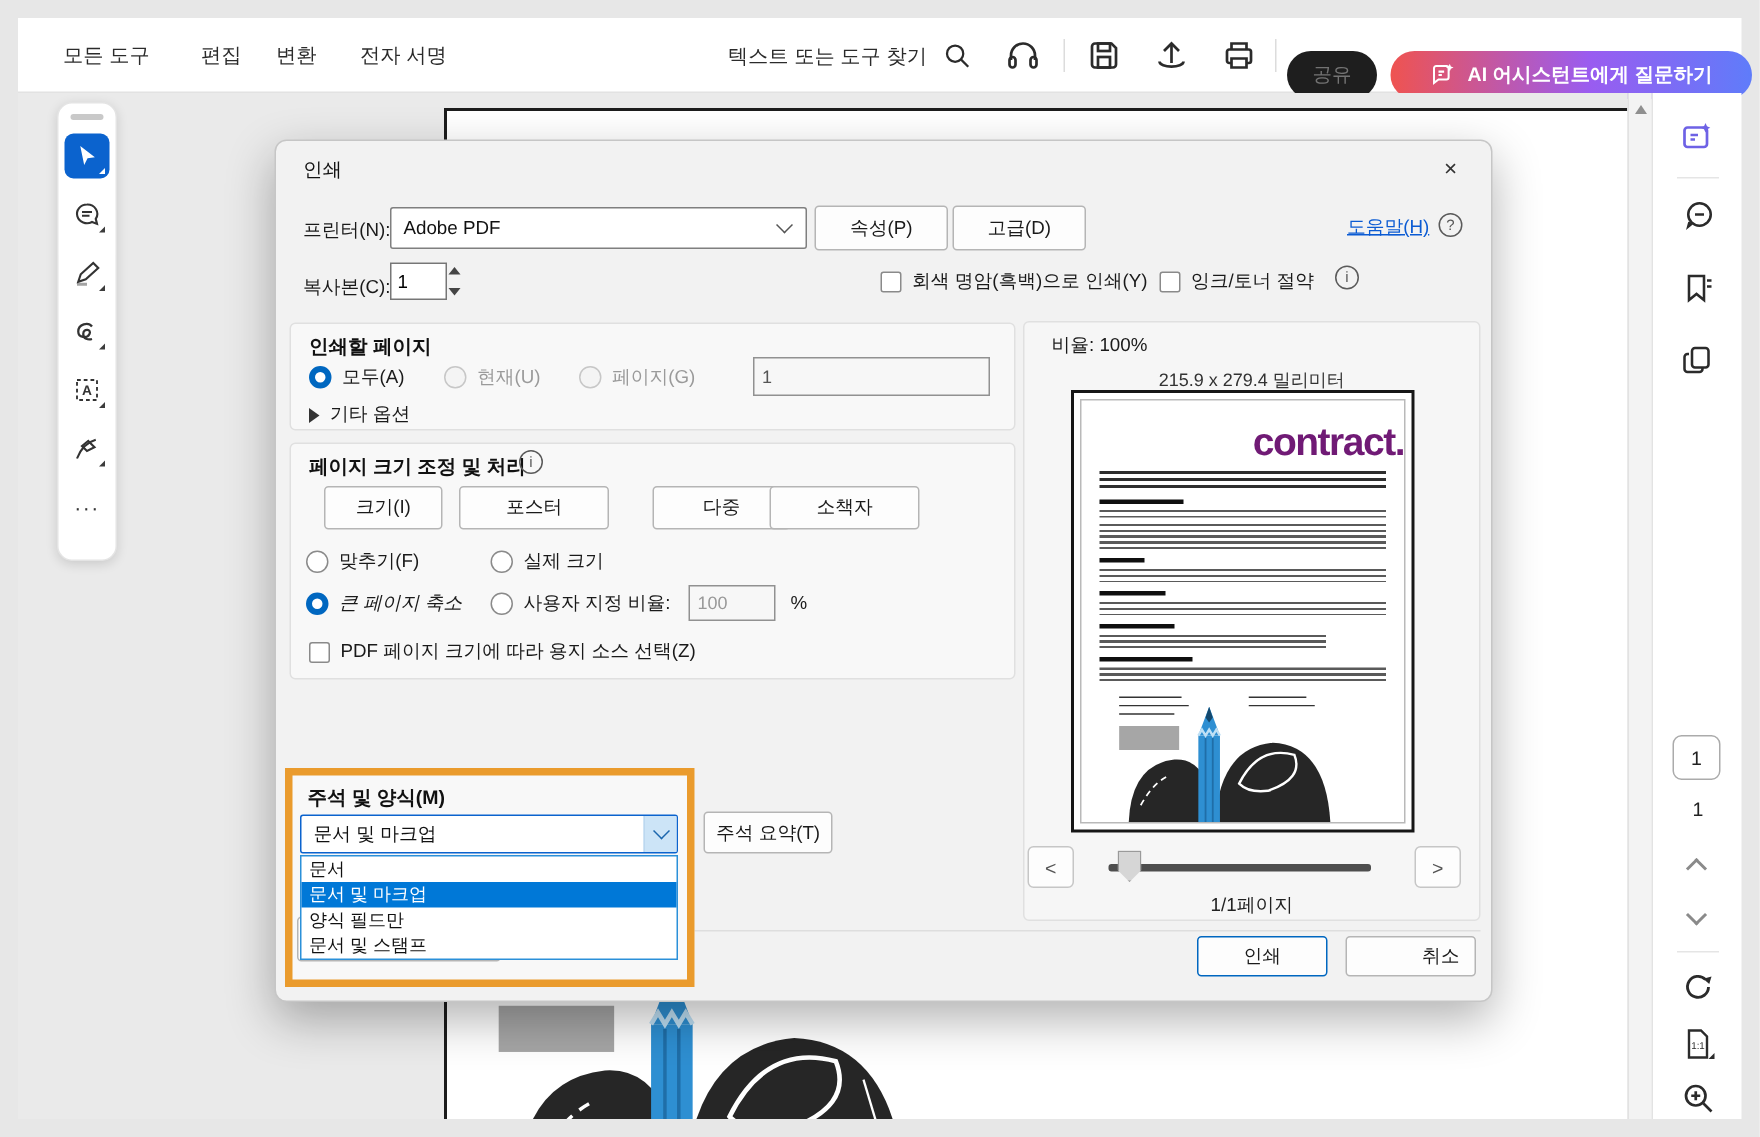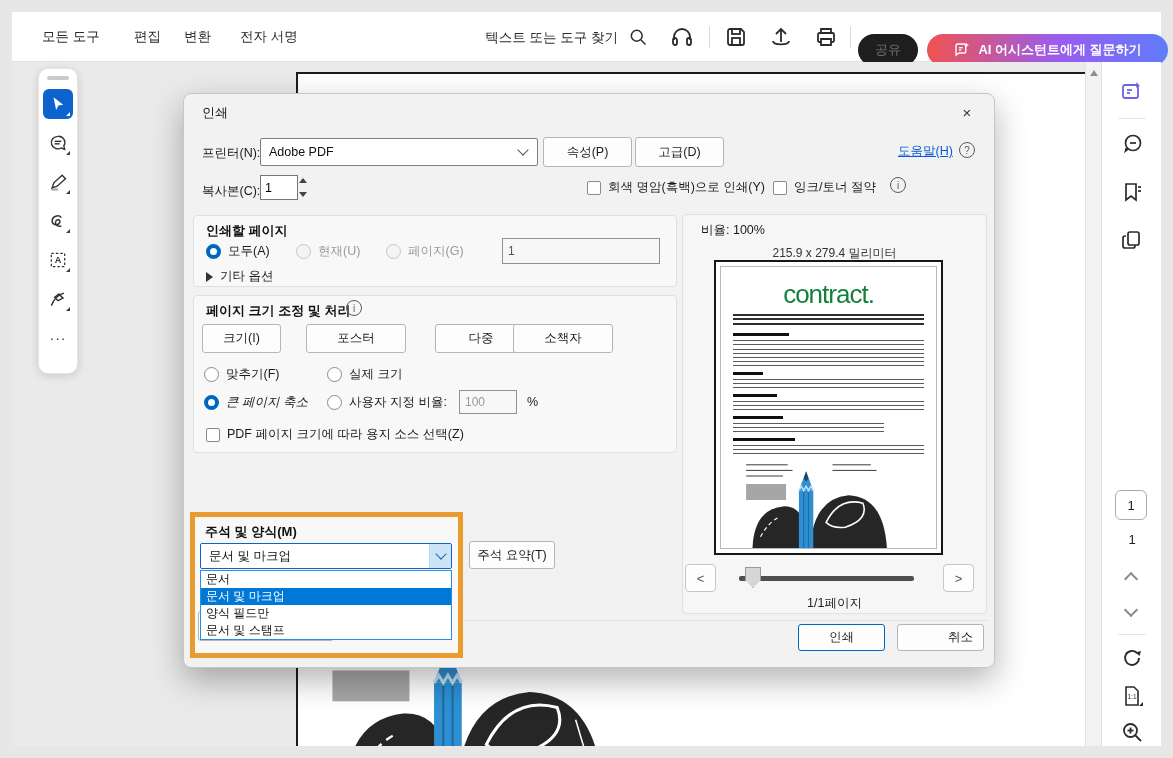--- a/index.html
+++ b/index.html
@@ -58,21 +58,21 @@
   .combo.focus .chevcell { background:#cce4f7; }
   .chevcell { width:22px; align-self:stretch; display:flex; align-items:center; justify-content:center; border-left:1px solid #bcd8f0; }
   .chevcell .chev { border-color:#1b66ad; }
   .ddlist { position:absolute; left:16px; top:476px; width:252px; background:#fff; border:1px solid #2b90d9; z-index:7; }
   .dditem { height:17px; line-height:17px; padding:0 5px; font-size:12px; color:#111; }
   .dditem.sel { background:#0078d7; color:#fff; }
 
   
   .pv-frame { position:absolute; left:31px; top:45px; width:229px; height:295px; background:#fff; border:2px solid #161616; padding:4px; }
   .pv-page { width:100%; height:100%; border:1px solid #b9b9b9; background:#fff; overflow:hidden; position:relative; }
-  .pv-title { text-align:center; font-size:26px; font-weight:normal; letter-spacing:-1px; color:#15803d; margin-top:12px; }
+  .pv-title { text-align:right; font-size:26px; font-weight:bold; letter-spacing:-1px; color:#701a75; margin-top:12px; }
   .tl { height:8px; margin:4px 12px 0 12px; background:repeating-linear-gradient(#5a5a5a 0 1.5px, transparent 1.5px 4px); }
   .ti { background:repeating-linear-gradient(#2e2e2e 0 2px, transparent 2px 4.5px); }
   .th { height:3px; background:#0f0f0f; width:56px; margin:6px 0 0 12px; }
   .slider-track { position:absolute; left:56px; top:361px; width:175px; height:5px; background:#4e4e4e; border-radius:2px; }
   .slider-thumb { position:absolute; left:62px; top:352px; width:16px; height:21px; background:#d6d6d6; border:1px solid #9a9a9a; clip-path:polygon(0 0,100% 0,100% 62%,50% 100%,0 62%); }
   .navbtn { position:absolute; width:31px; height:28px; background:#fdfdfd; border:1px solid #c6c6c6; border-radius:4px; display:flex; align-items:center; justify-content:center; color:#555; font-size:13px; }
 
   
   .vscroll { left:1085px; top:62px; width:16px; height:684px; background:#f3f3f3; border-left:1px solid #e2e2e2; }
   .scroll-up { position:absolute; left:4px; top:8px; width:0; height:0; border-left:4px solid transparent; border-right:4px solid transparent; border-bottom:6px solid #8f8f8f; }
@@ -257,21 +257,21 @@
       <input class="abs field" style="left: 308px; top: 22px; width: 158px; height: 26px;" value="1">
       <div class="opt" style="left:12px; top:52px;">
         <span style="width:0;height:0;border-top:5px solid transparent;border-bottom:5px solid transparent;border-left:7px solid #333;"></span>
         <span class="lbl">기타 옵션</span>
       </div>
     </div>
 
     <div class="sec" style="left:9px; top:201px; width:484px; height:158px;">
       <span class="abs sec-title" style="left:12px; top:6px;">페이지 크기 조정 및 처리</span>
       <span class="abs icirc" style="left:152px; top:4px;">i</span>
-      <div class="abs wbtn" style="left:8px;   top:28px; width:79px; height:29px;">크기(I)</div>
+      <div class="abs wbtn" style="left:22px;   top:28px; width:79px; height:29px;">크기(I)</div>
       <div class="abs wbtn" style="left:112px; top:28px; width:100px; height:29px;">포스터</div>
       <div class="abs wbtn" style="left:221px; top:28px; width:92px; height:29px;margin-left:20px;">다중</div>
       <div class="abs wbtn" style="left:319px; top:28px; width:100px; height:29px;">소책자</div>
       <div class="opt" style="left:10px; top:70px;">
         <span class="rad"></span>
         <span class="lbl">맞추기(F)</span>
       </div>
       <div class="opt" style="left:133px; top:70px;">
         <span class="rad"></span>
         <span class="lbl">실제 크기</span>

